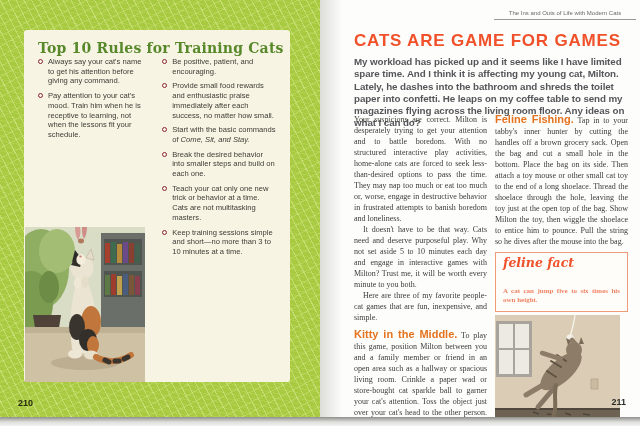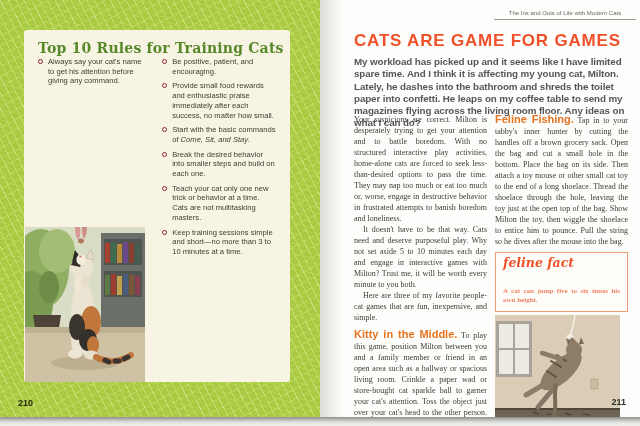--- a/index.html
+++ b/index.html
@@ -63,20 +63,24 @@
 <div class="spread">
 
   <div class="page-left">
     <div class="panel">
       <div class="panel-title">Top 10 Rules for Training Cats</div>
       <div class="rule-cols">
         <div class="rule-col1">
           <div class="bullet">
             <span class="dot"></span>
             <span class="btext">Always say your cat's name to get his attention before giving any command.</span>
+          </div>
+          <div class="bullet">
+            <span class="dot"></span>
+            <span class="btext">Pay attention to your cat's mood. Train him when he is receptive to learning, not when the lessons fit your schedule.</span>
           </div>
         </div>
         <div class="rule-col2">
           <div class="bullet">
             <span class="dot"></span>
             <span class="btext">Be positive, patient, and encouraging.</span>
           </div>
           <div class="bullet">
             <span class="dot"></span>
             <span class="btext">Provide small food rewards and enthusiastic praise immediately after each success, no matter how small.</span>

